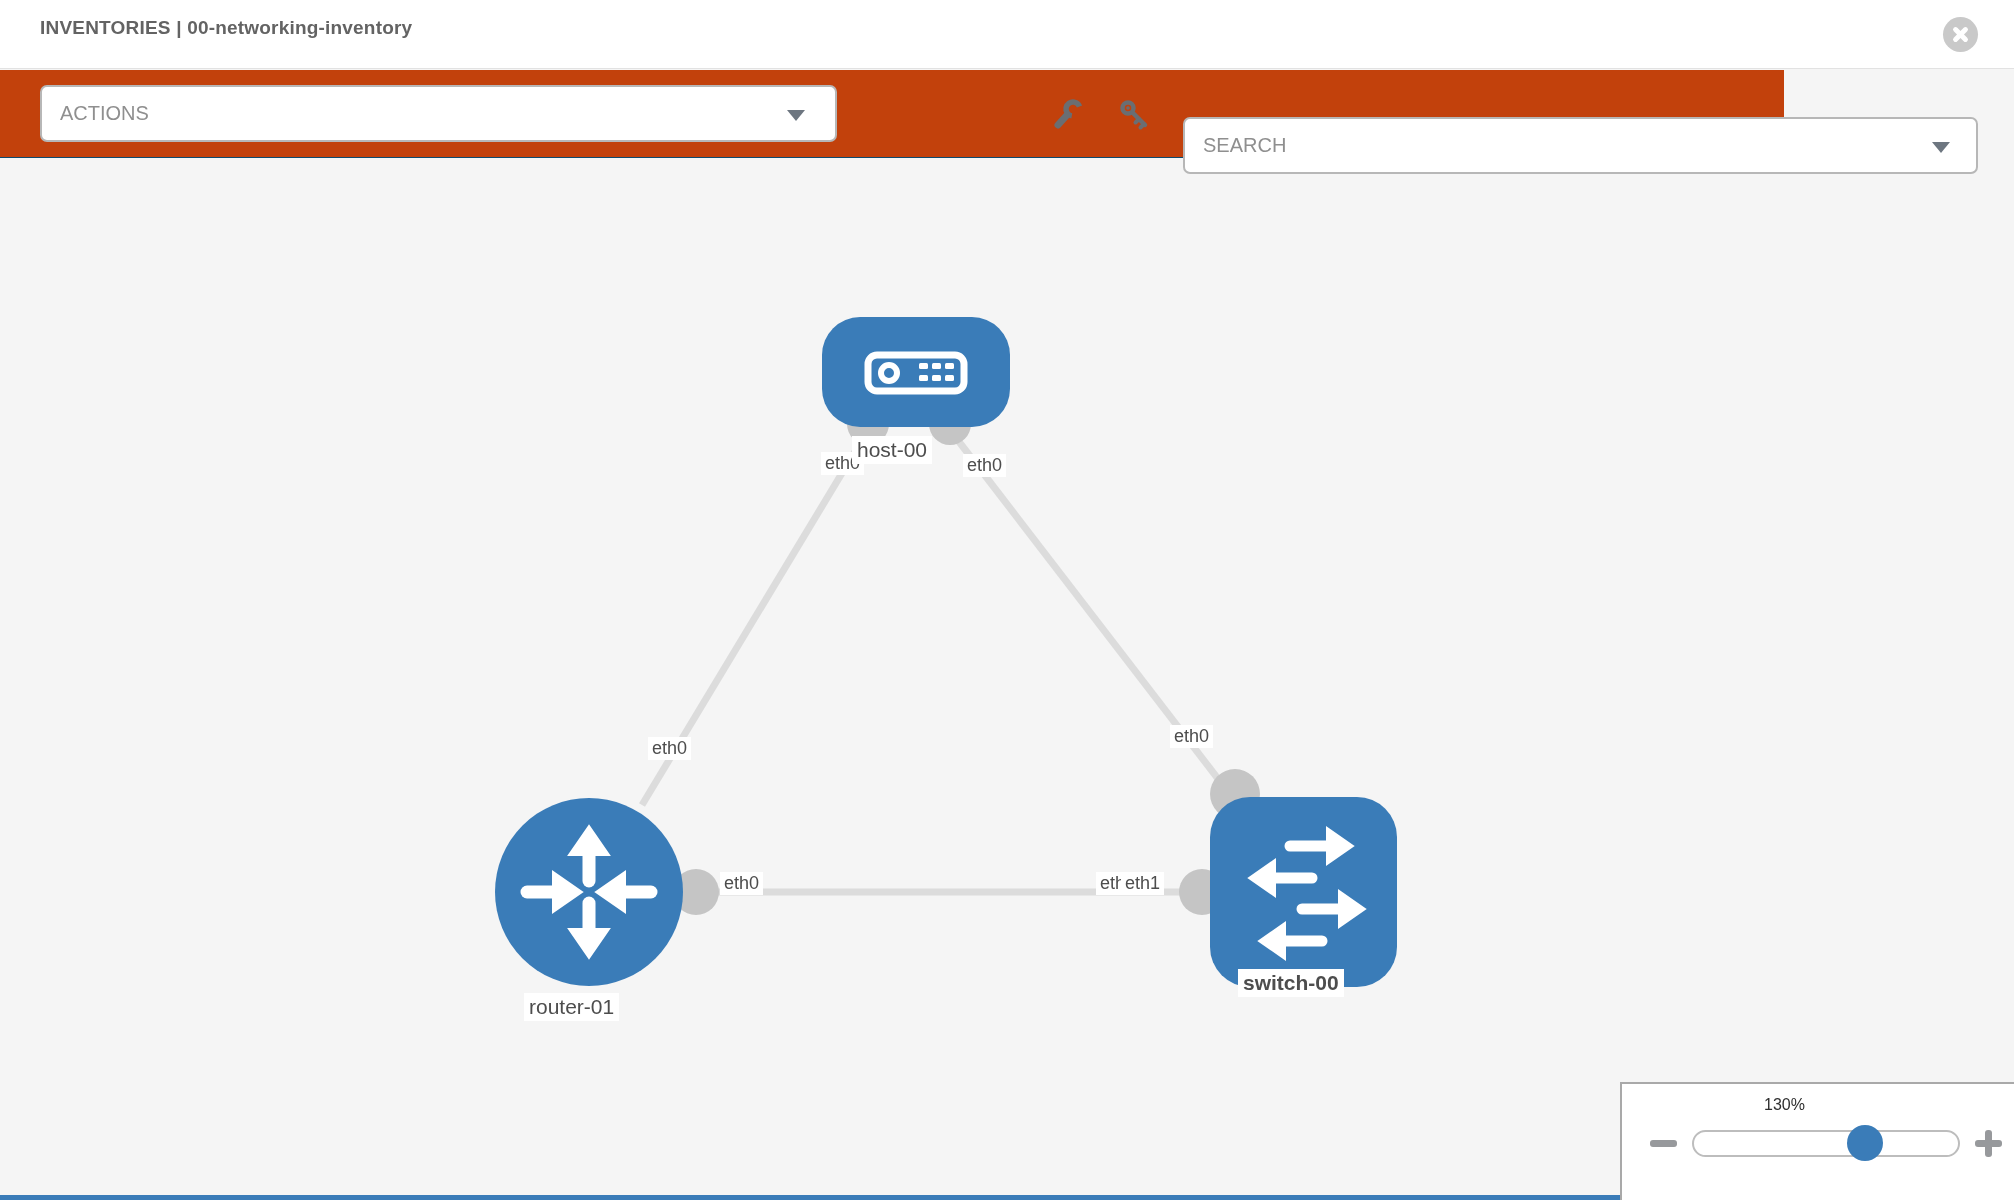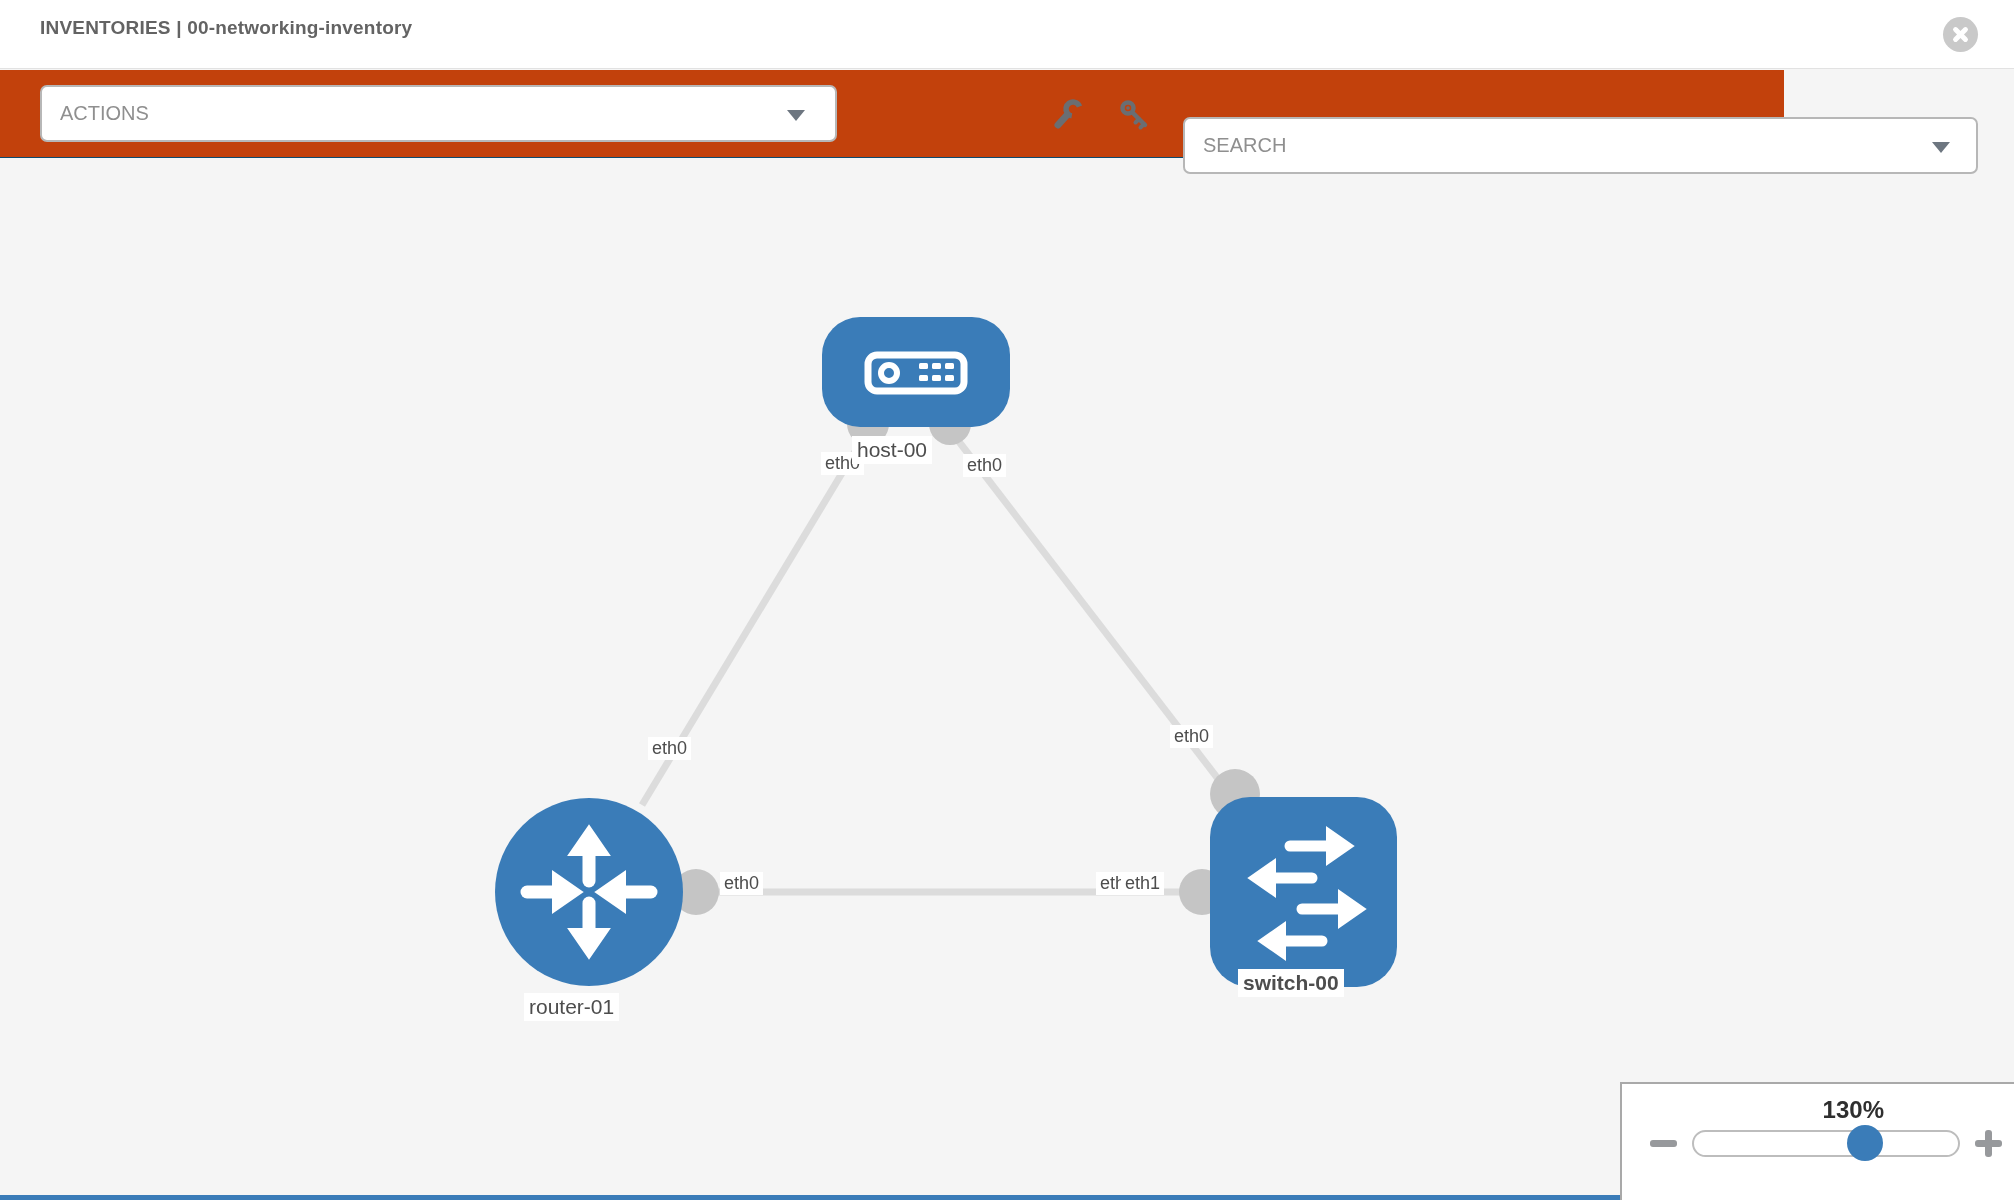--- a/index.html
+++ b/index.html
@@ -65,22 +65,22 @@
     white-space:nowrap;
   }
   .node-label { font-size:21px; padding:2px 5px;text-align:right; }
   .iface-label { font-size:18px; padding:1px 4px; }
 
   
   .zoom-panel {
     position:absolute; left:1620px; top:1082px; width:420px; height:130px;
     background:#ffffff; border:2px solid #a9a9a9; z-index:40;
   }
-  .zoom-level { position:absolute; left:142px; top:12px; width:120px; text-align:right;
-    font-size:24px; color:#2f2f2f;font-weight:bold; }
+  .zoom-level { position:absolute; left:142px; top:12px; width:120px; text-align:left;
+    font-size:16px; color:#2f2f2f; }
   .zoom-minus { position:absolute; left:28px; top:56px; width:27px; height:7px;
     background:#97999c; border-radius:3px; cursor:pointer; }
   .zoom-track {
     position:absolute; left:70px; top:46px; width:268px; height:27px;
     background:#ffffff; border:2px solid #bdbdbd; border-radius:14px; cursor:pointer;
   }
   .zoom-thumb {
     position:absolute; left:225px; top:41px; width:36px; height:36px;
     background:#3a7cb8; border-radius:50%; cursor:grab;
   }

